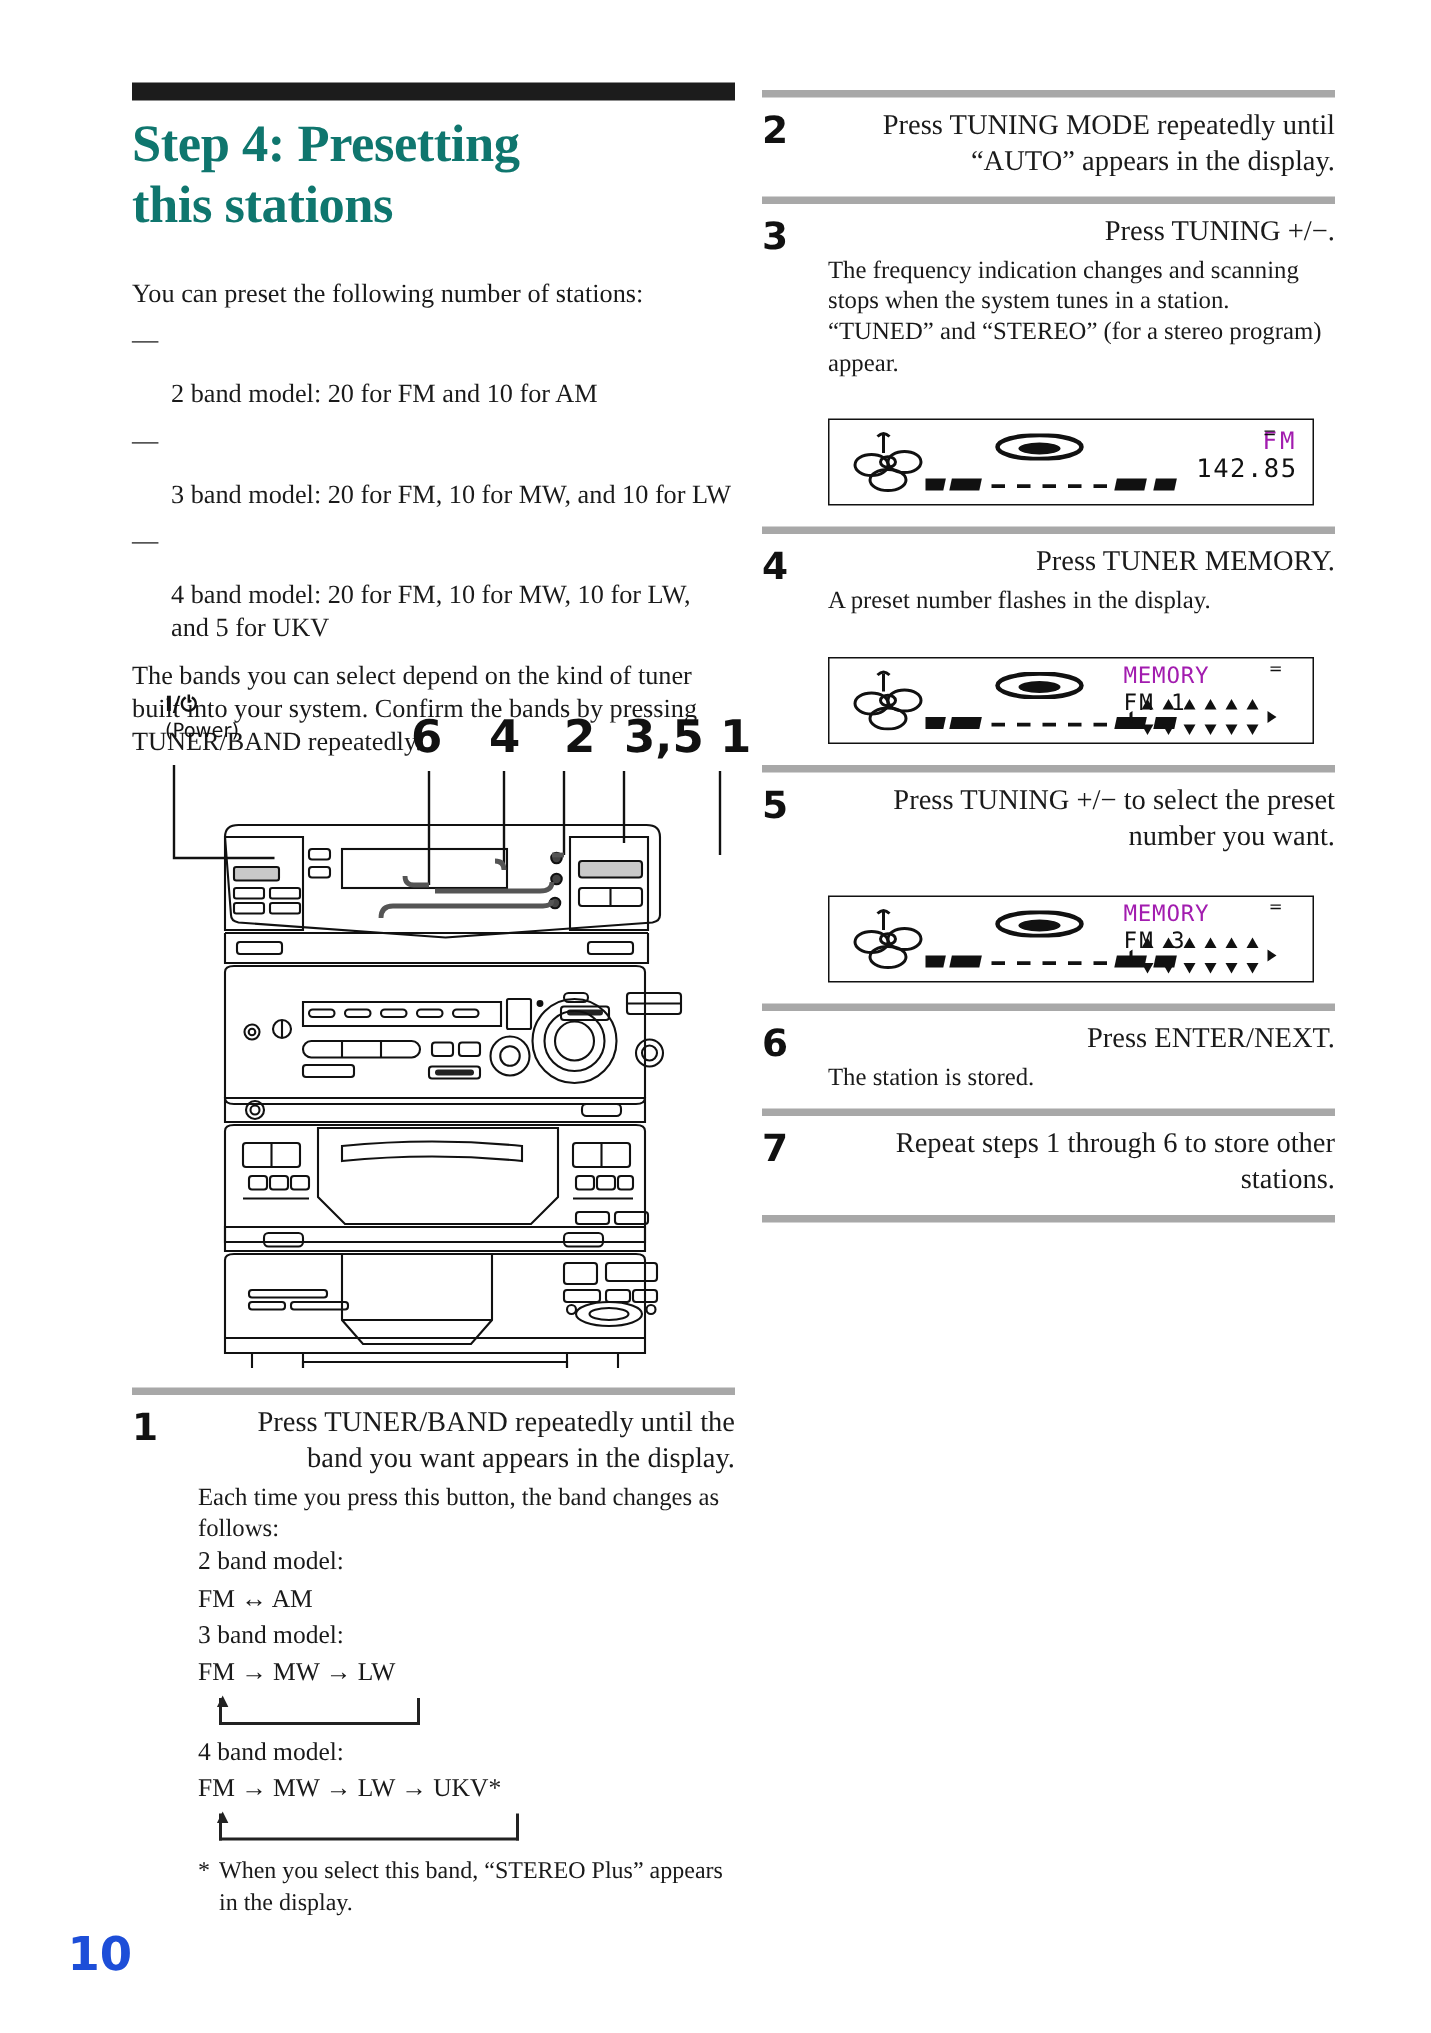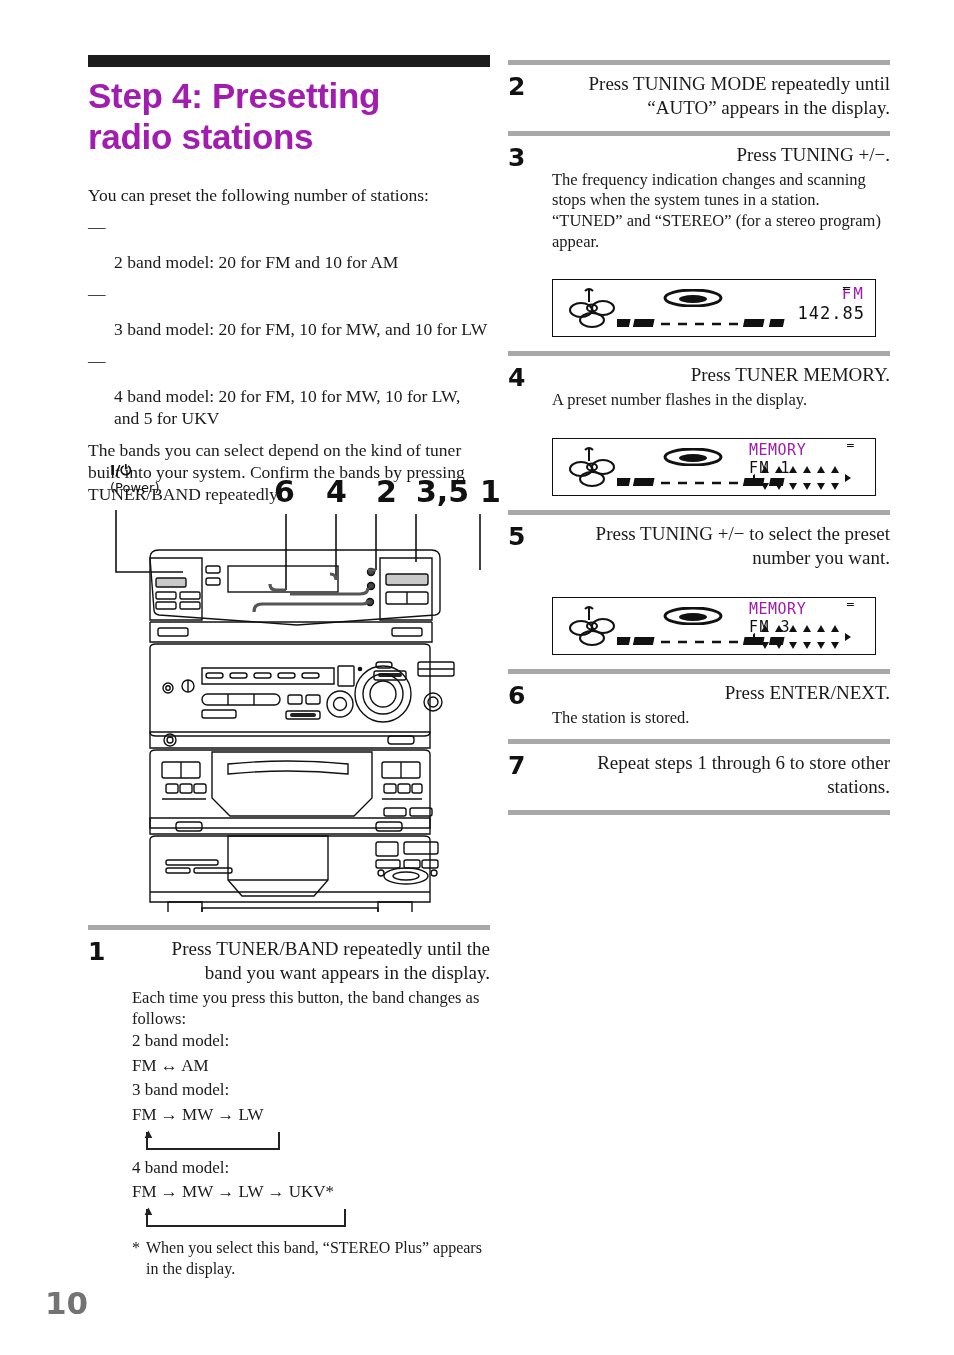--- a/index.html
+++ b/index.html
@@ -13,27 +13,27 @@
   }
   .page{position:absolute;left:0;top:0;width:954px;height:1355px;}
 
   
   .col-left{position:absolute;left:88px;top:55px;width:402px;}
   .col-right{position:absolute;left:508px;top:60px;width:382px;}
 
   
   .head-rule{height:12px;background:#1c1c1c;width:402px;margin:0 0 8px 0;}
   h1.title{
-    font-family:Liberation Sans, sans-serif;
+    font-family:Liberation Serif, serif;
     font-weight:bold;
     font-size:35px;
     line-height:1.18;
     margin:0;
     letter-spacing:-0.3px;
-    color:#a21caf;
+    color:#0f766e;
   }
   .title-l2{display:block;}
 
   .intro{font-size:17.5px;line-height:1.27;margin-top:26px;}
   .intro p{margin:0 0 9px 0;}
   .bullet{display:flex;margin:0 0 9px 0;}
   .bullet .dash{width:26px;flex:0 0 26px;}
   .bullet .btxt{flex:1;margin-top:36px;}
 
   
@@ -99,35 +99,35 @@
   .loopleft{position:absolute;left:8px;bottom:4px;width:1.6px;height:18px;background:#222;}
   .loopright{position:absolute;bottom:4px;width:1.6px;height:18px;background:#222;}
   .arrowup{position:absolute;left:4px;top:-1px;font-size:13px;line-height:1;color:#222;}
 
   .note{font-size:16px;line-height:1.3;margin:7px 0 0 0;display:flex;}
   .note .star{width:14px;flex:0 0 14px;}
 
   
   .pageno{
     position:absolute;left:45px;top:1285px;
-    font-family:"DejaVu Sans", sans-serif;font-weight:bold;font-size:31px;color:#737373;
+    font-family:"DejaVu Sans", sans-serif;font-weight:bold;font-size:31px;color:#1d4ed8;
   }
 </style>
 </head>
 <body>
 
 <div class="page">
 
   <div class="col-left">
 
     <div class="head-rule"></div>
 
     <h1 class="title">
       <span>Step 4:  Presetting</span>
-      <span class="title-l2">radio stations</span>
+      <span class="title-l2">this stations</span>
     </h1>
 
     <div class="intro">
       <p>You can preset the following number of stations:</p>
 
       <div class="bullet">
         <span class="dash">—</span>
         <span class="btxt">2 band model: 20 for FM and 10 for AM</span>
       </div>
       <div class="bullet">

